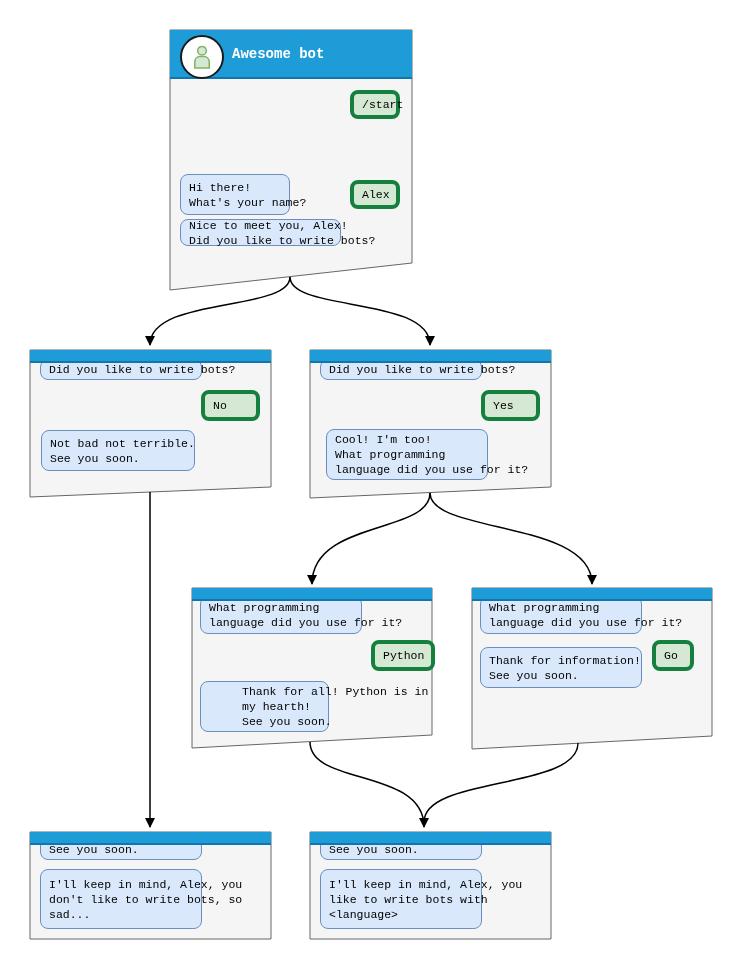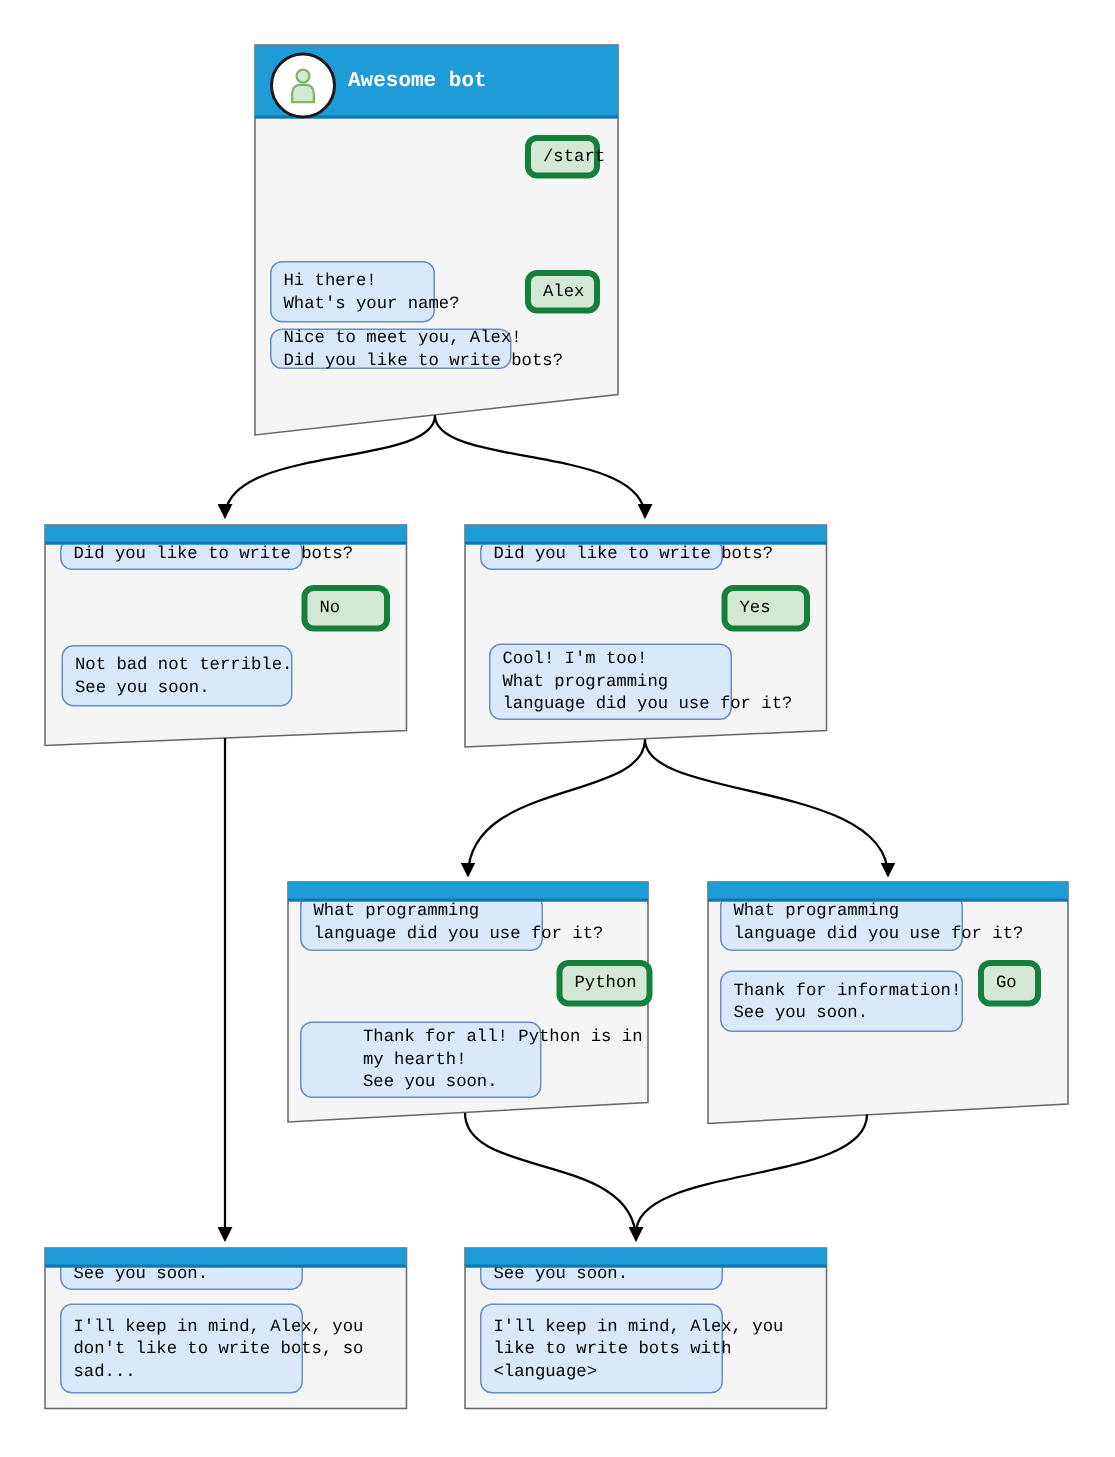--- a/index.html
+++ b/index.html
@@ -87,21 +87,21 @@
 What programming
 language did you use for it?</div>
   </div>
 
   
   <div class="win">
     <div class="hdr" style="left:192px;top:588px;width:240px;"></div>
     <div class="bb bot" style="left:200px;top:596px;width:162px;height:38px;">What programming
 language did you use for it?</div>
     <div class="bb usr" style="left:371px;top:640px;width:64px;height:31px;">Python</div>
-    <div class="bb bot" style="left:200px;top:681px;width:161px;height:51px;padding-left:41px;">Thank for all! Python is in
+    <div class="bb bot" style="left:200px;top:681px;width:129px;height:51px;padding-left:41px;">Thank for all! Python is in
 my hearth!
 See you soon.</div>
   </div>
 
   
   <div class="win">
     <div class="hdr" style="left:472px;top:588px;width:240px;"></div>
     <div class="bb bot" style="left:480px;top:596px;width:162px;height:38px;">What programming
 language did you use for it?</div>
     <div class="bb usr" style="left:652px;top:640px;width:42px;height:31px;">Go</div>

